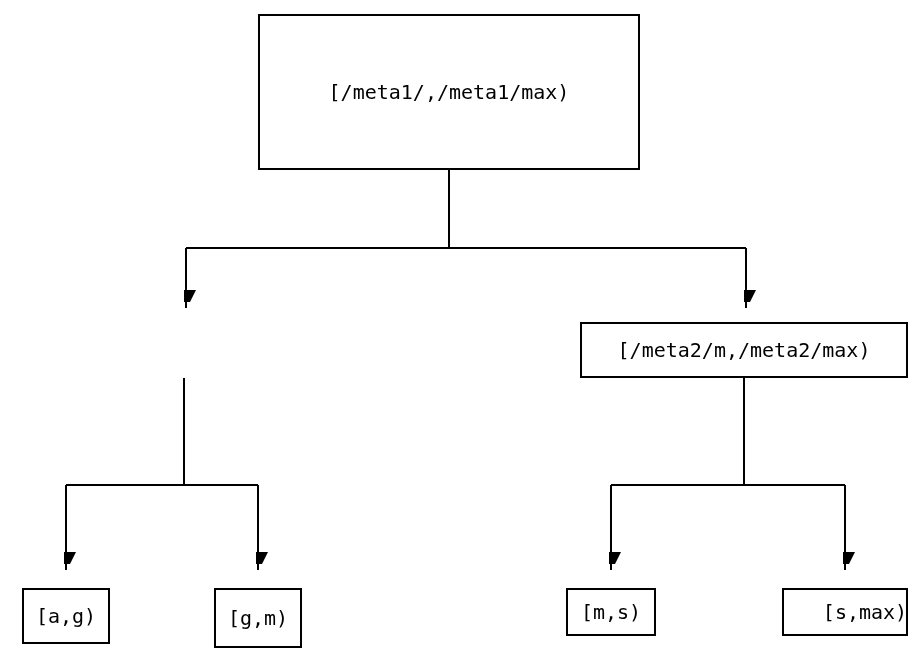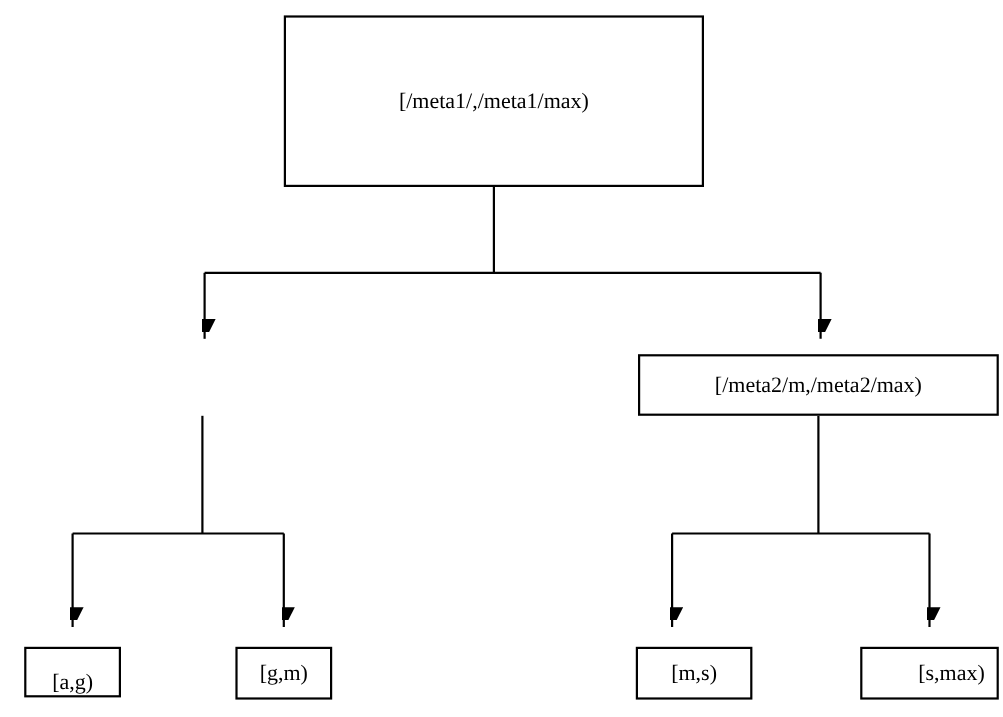--- a/index.html
+++ b/index.html
@@ -28,28 +28,27 @@
     box-sizing: border-box;
     border: 2px solid #000000;
     background: #ffffff;
     color: #000000;
     display: flex;
     align-items: center;
     justify-content: center;
     font-size: 20px;
     letter-spacing: 0;
     white-space: nowrap;
-    font-family: Liberation Serif, serif;
   }
   .node-root  { left: 258px; top: 14px;  width: 382px; height: 156px; }
   .node-l2a   { left: 22px;  top: 322px; width: 324px; height: 56px;  }
   .node-l2b   { left: 580px; top: 322px; width: 328px; height: 56px;  }
-  .node-leaf1 { left: 22px;  top: 588px; width: 88px;  height: 46px; align-items: flex-end;  }
-  .node-leaf2 { left: 214px; top: 588px; width: 88px;  height: 48px;  }
-  .node-leaf3 { left: 578px; top: 588px; width: 106px;  height: 48px;  }
+  .node-leaf1 { left: 22px;  top: 588px; width: 88px;  height: 56px;  }
+  .node-leaf2 { left: 214px; top: 588px; width: 88px;  height: 60px;  }
+  .node-leaf3 { left: 566px; top: 588px; width: 90px;  height: 48px;  }
   .node-leaf4 { left: 782px; top: 588px; width: 126px; height: 48px; padding-left: 40px;  }
 </style>
 </head>
 <body>
 
 <div class="canvas">
 
   <svg class="connectors" viewBox="0 0 912 652" xmlns="http://www.w3.org/2000/svg">
     <defs>
       <marker id="arrowhead" markerWidth="6" markerHeight="6" refX="9" refY="5" orient="auto" markerUnits="strokeWidth">

